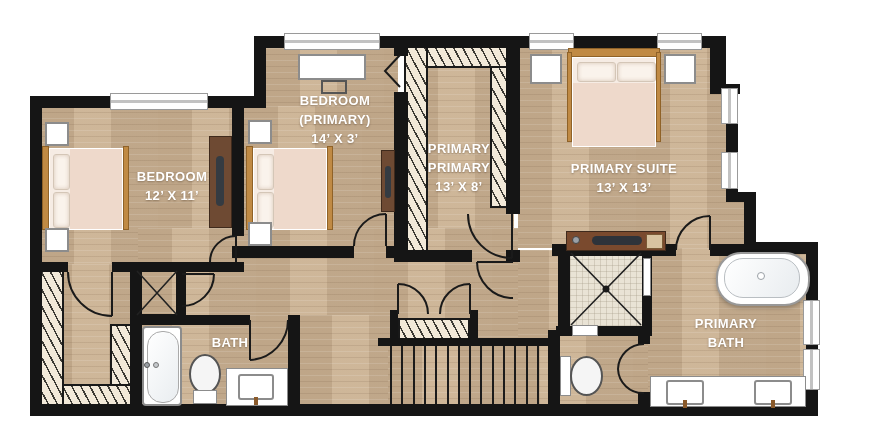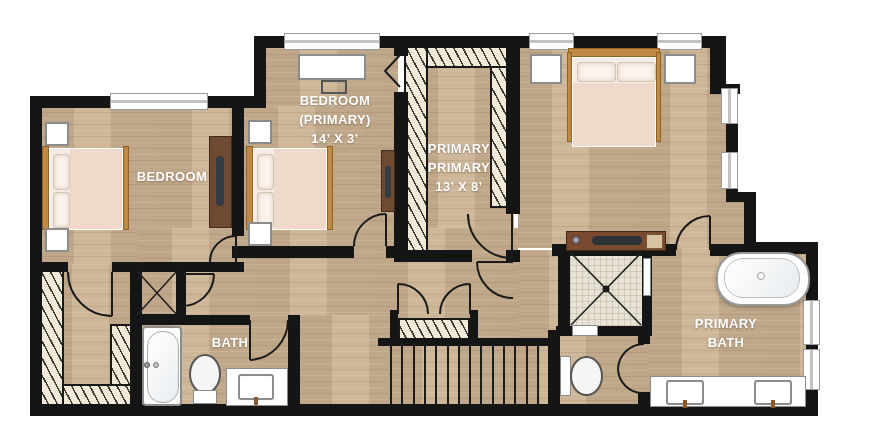--- a/index.html
+++ b/index.html
@@ -205,31 +205,36 @@
     </g>
     <g stroke="#222" stroke-width="1.6">
       <path d="M571,253 L641,325 M641,253 L571,325"></path>
       <path d="M137,271 L177,315 M177,271 L137,315"></path>
     </g>
     <circle cx="606" cy="289" r="3.5" fill="#1a1a1a"></circle>
   </svg>
 
   <div class="label" style="left:92px;top:167px;width:160px;">
     <div>BEDROOM</div>
+    <div>12’ X 11’</div>
   </div>
   <div class="label" style="left:255px;top:91px;width:160px;">
     <div>BEDROOM</div>
     <div>(PRIMARY)</div>
     <div>14’ X 3’</div>
   </div>
   <div class="label" style="left:409px;top:139px;width:100px;">
     <div>PRIMARY</div>
     <div>PRIMARY</div>
     <div>13’ X 8’</div>
   </div>
+  <div class="label" style="left:544px;top:159px;width:160px;">
+    <div>PRIMARY SUITE</div>
+    <div>13’ X 13’</div>
+  </div>
   <div class="label" style="left:190px;top:333px;width:80px;">
     <div>BATH</div>
   </div>
   <div class="label" style="left:676px;top:314px;width:100px;">
     <div>PRIMARY</div>
     <div>BATH</div>
   </div>
 
 </div>
 

